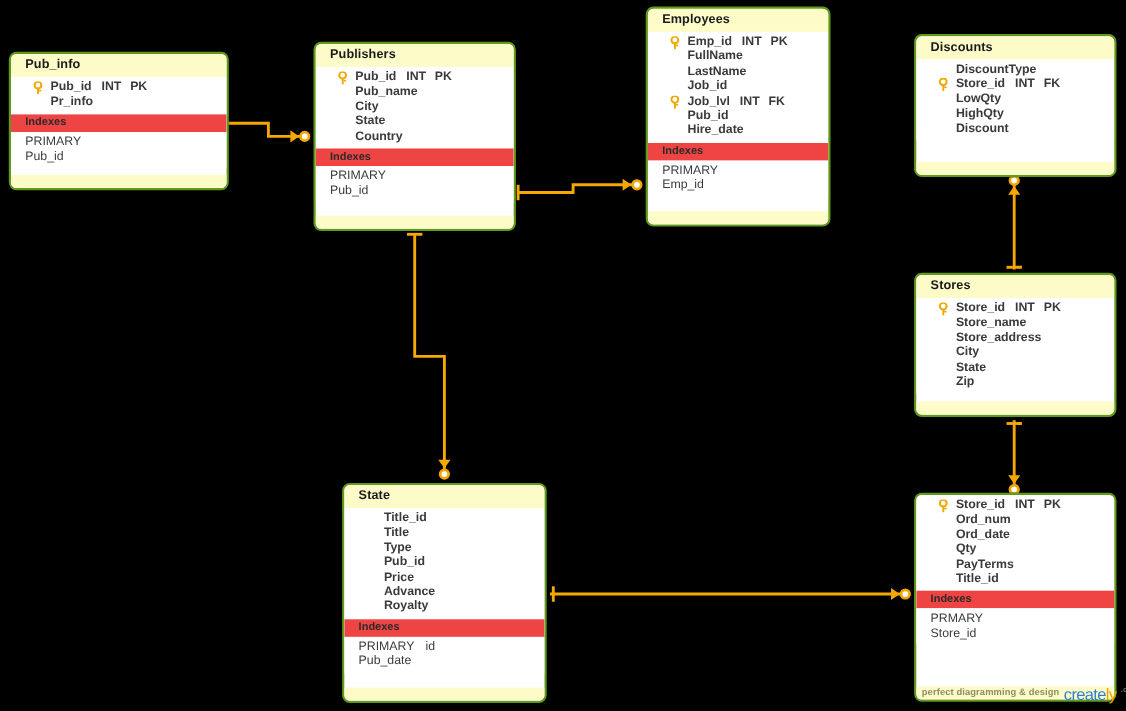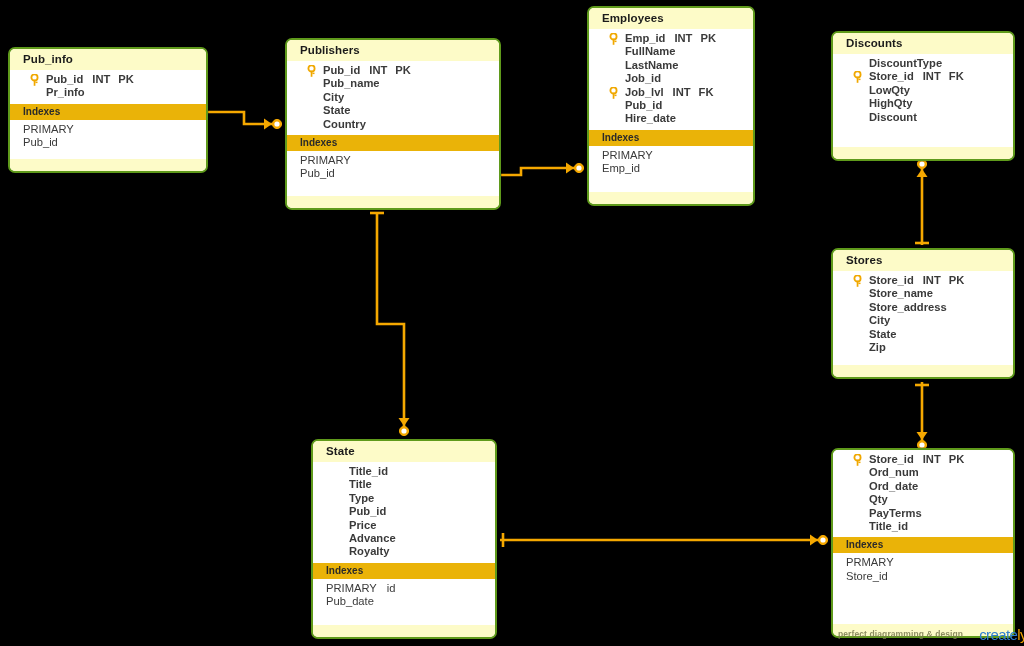--- a/index.html
+++ b/index.html
@@ -14,30 +14,30 @@
           box-shadow:0 0 0 1px rgba(0,0,0,0.15);}
   .ent-title{background:#fdfbc8;color:#1b1b1b;font-weight:bold;font-size:11.5px;
              padding:4px 0 4px 13px;line-height:13px;letter-spacing:.1px;}
   .fields{background:#ffffff;padding:3px 0 4px 0;font-weight:bold;}
   .frow{position:relative;height:13.4px;line-height:13.4px;font-size:11.2px;
         color:#3a3a3a;padding-left:36px;white-space:nowrap;}
   .frow .fname{display:inline-block;}
   .frow .ftype{display:inline-block;margin-left:9px;}
   .frow .fkey{display:inline-block;margin-left:8px;}
   .keyicon{position:absolute;left:20px;top:1px;width:9px;height:12px;}
-  .idx-band{background:#eab308;color:#2a2a2a;font-weight:bold;font-size:10px;
+  .idx-band{background:#ef4444;color:#2a2a2a;font-weight:bold;font-size:10px;
             padding:2px 0 2px 13px;line-height:12px;}
   .idx-list{background:#fff;padding:3px 0 3px 0;}
   .irow{height:13.4px;line-height:13.4px;font-size:11.2px;color:#3a3a3a;
         padding-left:13px;white-space:nowrap;}
   .irow .i2{margin-left:10px;}
   .foot{background:#fdfbc8;position:absolute;left:0;right:0;bottom:0;height:12px;}
 
   #watermark{position:absolute;left:838px;top:624px;width:186px;height:20px;
-             display:flex;align-items:center;gap:16px;}
+             display:flex;align-items:flex-start;gap:4px;}
   #wm-tag{font-size:8.5px;color:#7a7a50;opacity:.85;font-weight:bold;
           white-space:nowrap;letter-spacing:.1px;}
   #wm-brand{font-size:15px;font-weight:normal;letter-spacing:-.6px;line-height:15px;}
   #wm-brand .b1{color:#2f7fd0;}
   #wm-brand .b2{color:#f0a000;}
   #wm-dot{font-size:7px;color:#6d6d6d;font-weight:bold;}
 </style>
 </head>
 <body>
 
@@ -112,21 +112,21 @@
             </svg><span class="fname">Pub_id</span><span class="ftype">INT</span><span class="fkey">PK</span></div>
           <div class="frow"><span class="fname">Pr_info</span></div>
         </div>
         <div class="idx-band">Indexes</div>
         <div class="idx-list">
           <div class="irow"><span>PRIMARY</span></div>
           <div class="irow"><span>Pub_id</span></div>
         </div>
         <div class="foot"></div>
       </div>
-      <div class="entity" style="left: 285px; top: 38px; width: 216px; height: 172px;">
+      <div class="entity" style="left: 285px; top: 38px; width: 184px; height: 172px;">
         <div class="ent-title">Publishers</div>
         <div class="fields">
           <div class="frow"><svg class="keyicon" viewBox="0 0 9 12">
               <circle cx="4.5" cy="3.4" r="3.1" fill="none" stroke="#f0a800" stroke-width="1.8"></circle>
               <rect x="3.7" y="5.8" width="1.7" height="6" fill="#f0a800"></rect>
               <rect x="5.4" y="7.6" width="2.1" height="1.5" fill="#f0a800"></rect>
             </svg><span class="fname">Pub_id</span><span class="ftype">INT</span><span class="fkey">PK</span></div>
           <div class="frow"><span class="fname">Pub_name</span></div>
           <div class="frow"><span class="fname">City</span></div>
           <div class="frow"><span class="fname">State</span></div>

